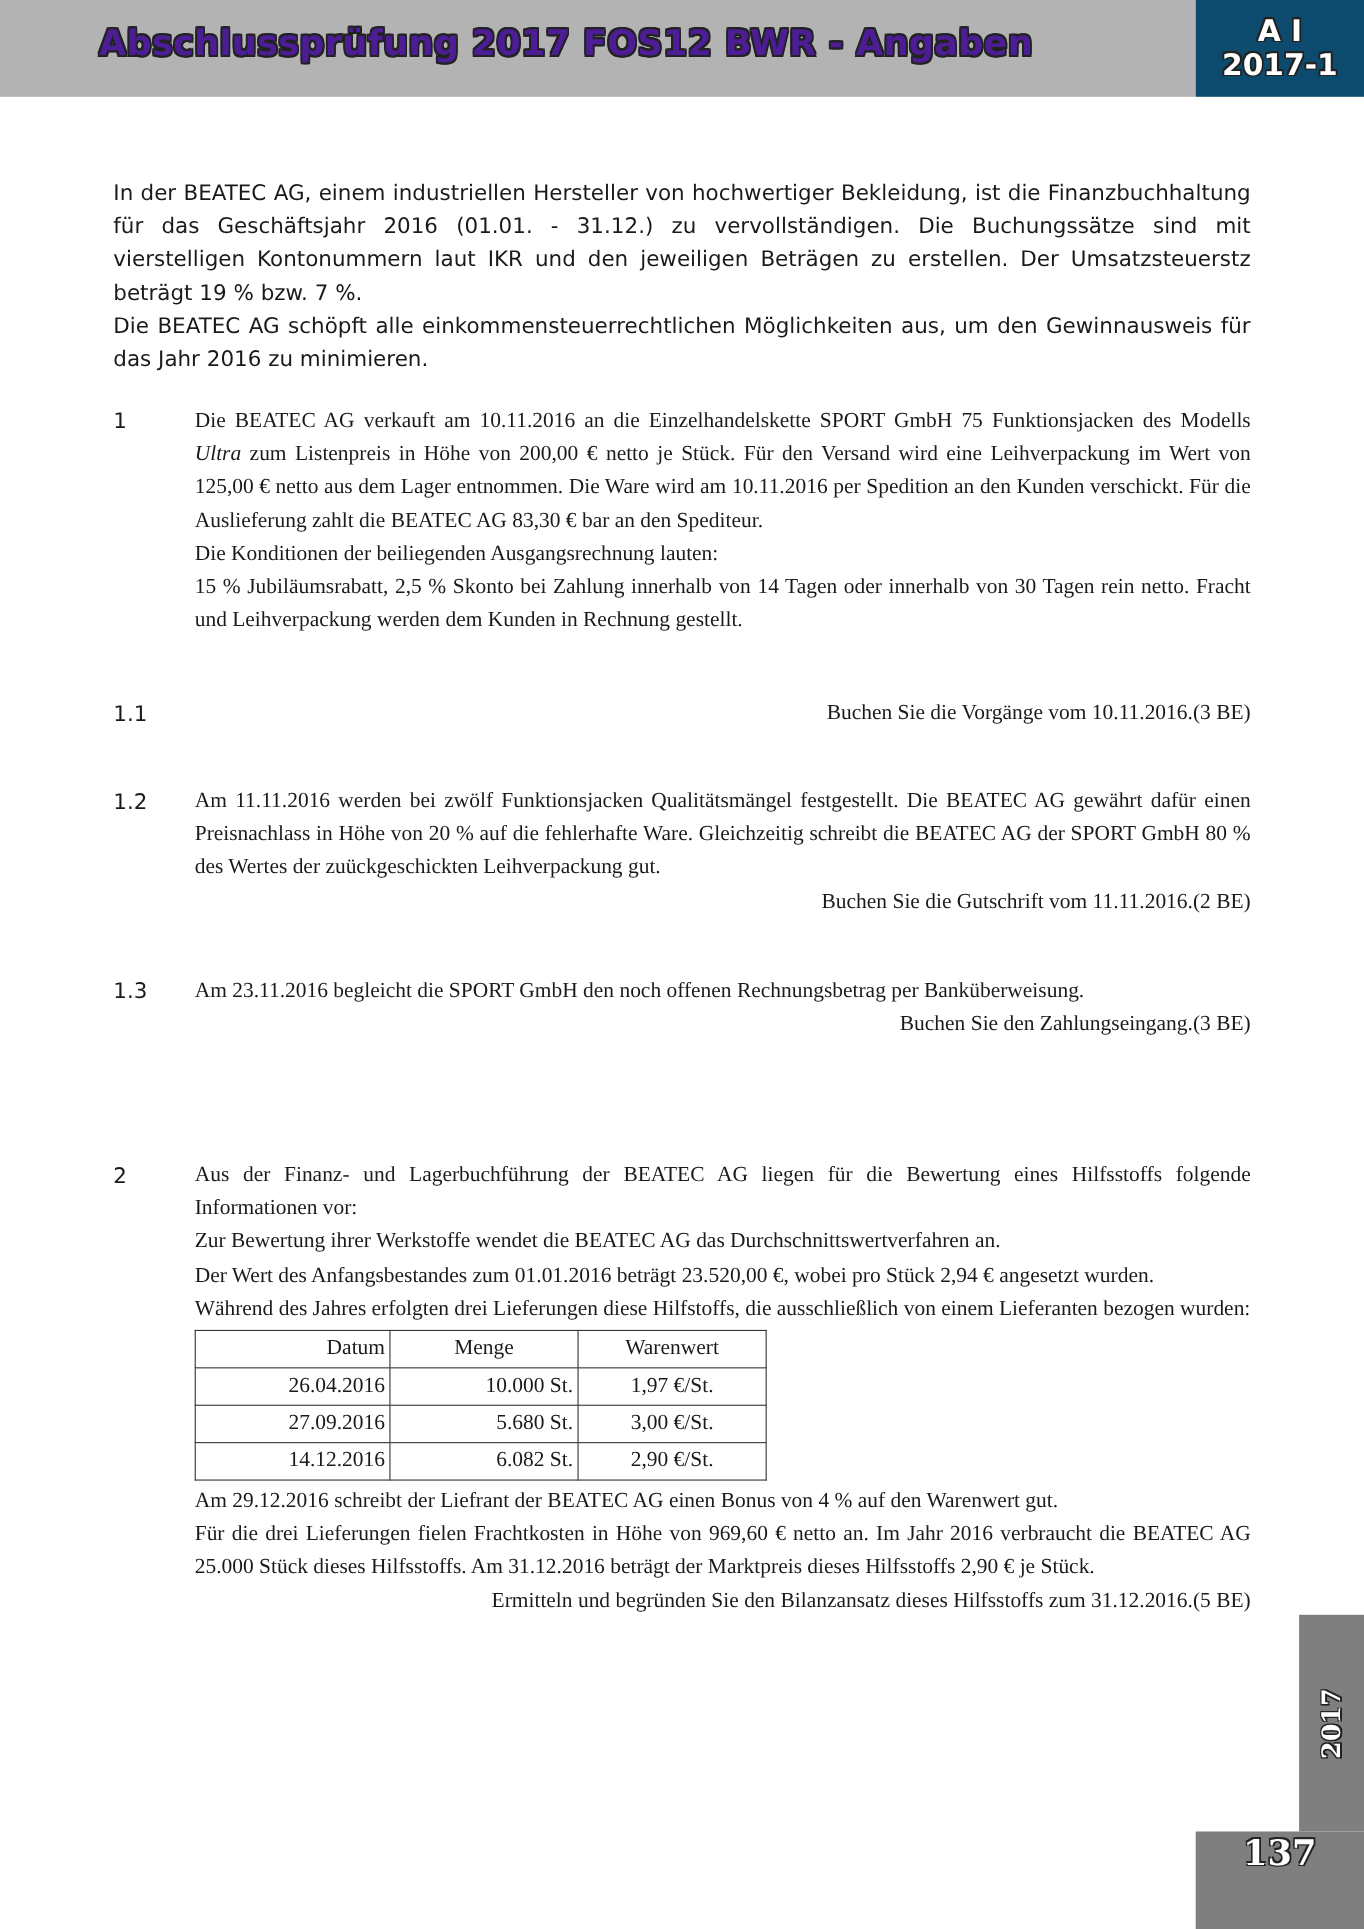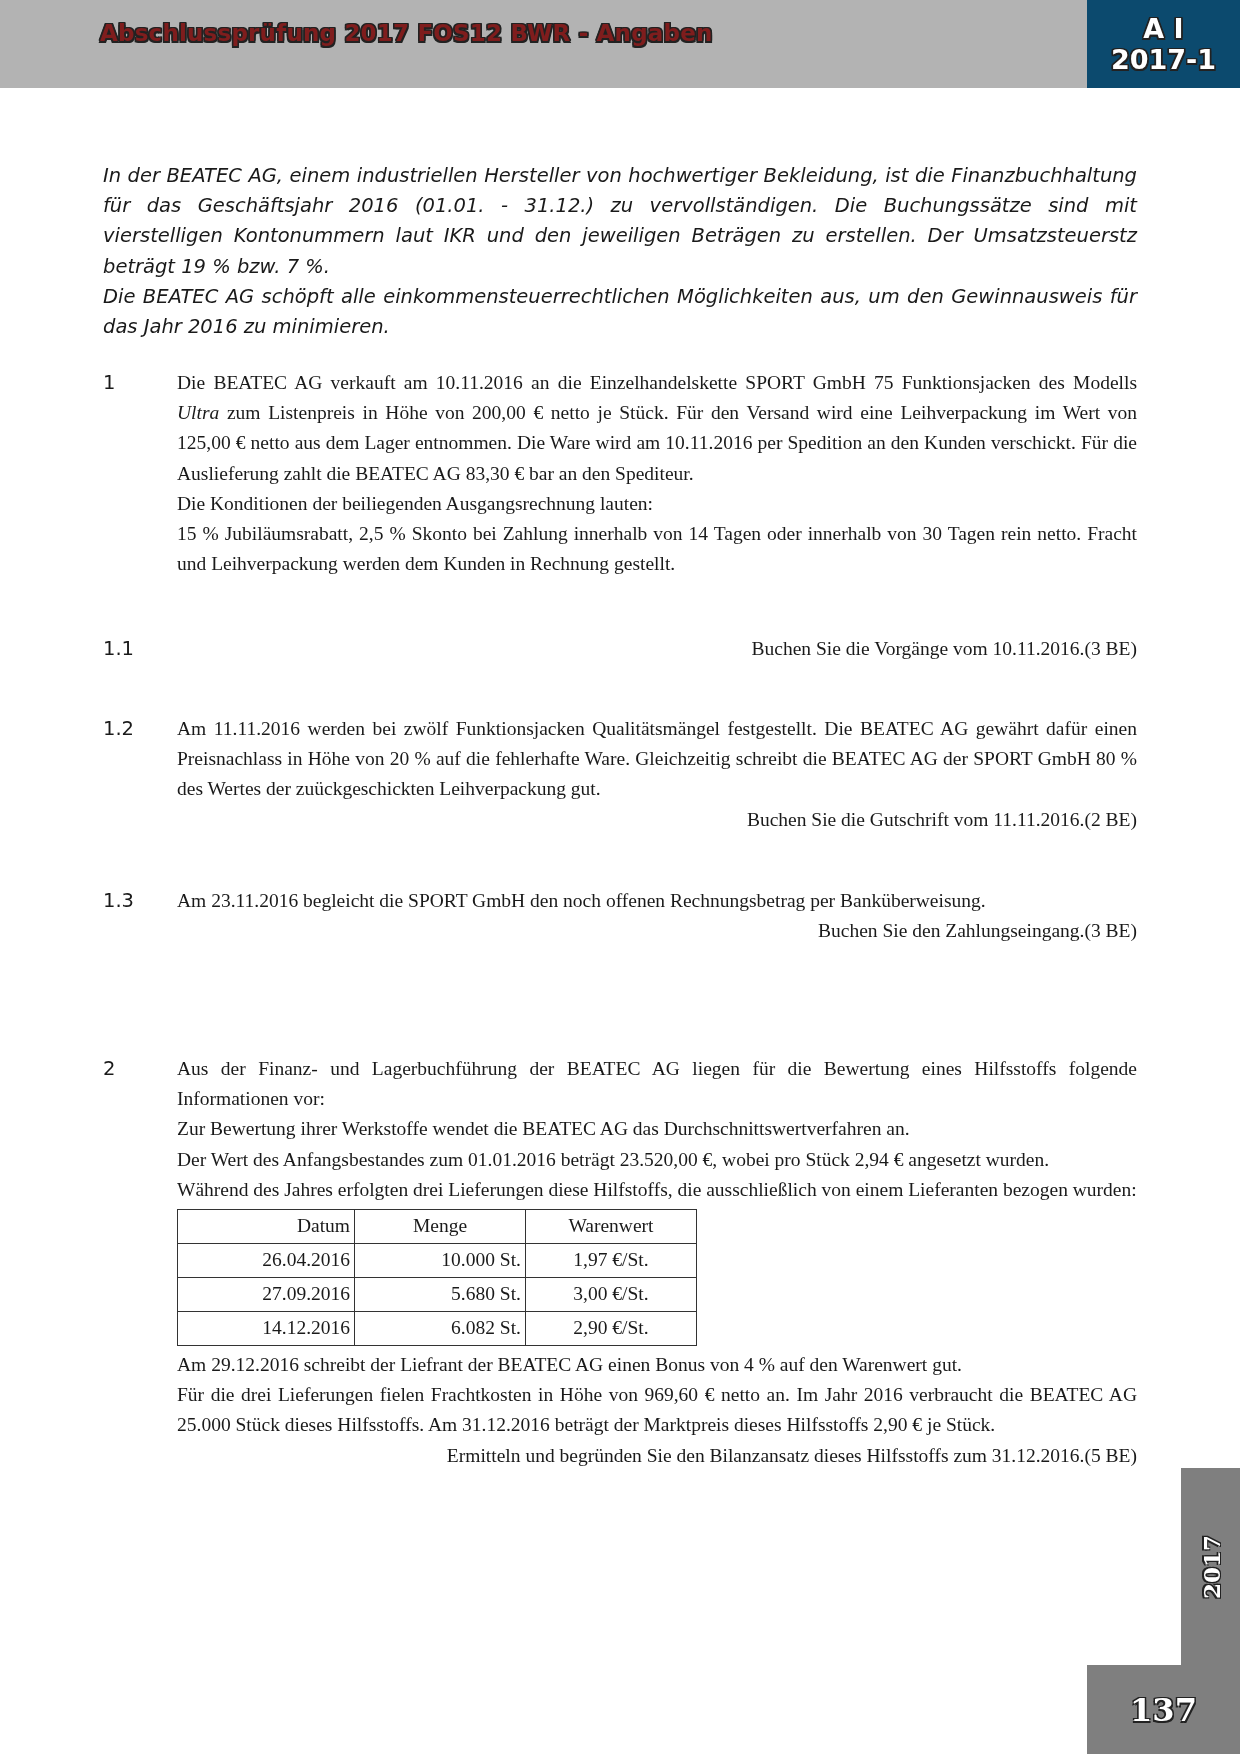--- a/index.html
+++ b/index.html
@@ -17,26 +17,26 @@
     }
     
     .header-bar {
       position: absolute;
       left: 0; top: 0;
       width: 1087px; height: 88px;
       background: #b3b3b3;
     }
     .header-title {
       position: absolute;
-      left: 100px; top: 20px;
+      left: 90px; top: 20px;
       font-family: "DejaVu Sans", sans-serif;
       font-weight: bold;
-      font-size: 23px;
+      font-size: 32px;
       letter-spacing: 0.2px;
-      color: #7f1d1d;
+      color: #4c1d95;
       text-shadow:
         -1.5px -1.5px 0 #222, 1.5px -1.5px 0 #222,
         -1.5px 1.5px 0 #222, 1.5px 1.5px 0 #222,
         0 1.5px 0 #222, 0 -1.5px 0 #222, 1.5px 0 0 #222, -1.5px 0 0 #222;
       white-space: nowrap;
     }
     .header-code-box {
       position: absolute;
       left: 1087px; top: 0;
       width: 153px; height: 88px;
@@ -58,21 +58,20 @@
         0 1.5px 0 #222, 0 -1.5px 0 #222, 1.5px 0 0 #222, -1.5px 0 0 #222;
     }
     
     .content {
       position: absolute;
       left: 103px;
       top: 161px;
       width: 1034px;
       font-size: 19.5px;
       line-height: 30.2px;
-      font-style: italic;
     }
     .content p { margin: 0; }
     .intro p { text-align: justify; }
     .task {
       position: absolute;
       left: 103px;
       width: 1034px;
       font-size: 19.5px;
       line-height: 30.2px;
     }
@@ -128,21 +127,20 @@
         -1.2px -1.2px 0 #222, 1.2px -1.2px 0 #222,
         -1.2px 1.2px 0 #222, 1.2px 1.2px 0 #222;
       white-space: nowrap;
     }
     .page-num-box {
       position: absolute;
       left: 1087px; top: 1665px;
       width: 153px; height: 89px;
       background: #7f7f7f;
       display: flex;
-      align-items: center;
       justify-content: center;
     }
     .page-num-box span {
       font-family: "DejaVu Serif", serif;
       font-weight: bold;
       font-size: 32px;
       color: #ffffff;
       text-shadow:
         -1.5px -1.5px 0 #222, 1.5px -1.5px 0 #222,
         -1.5px 1.5px 0 #222, 1.5px 1.5px 0 #222;

